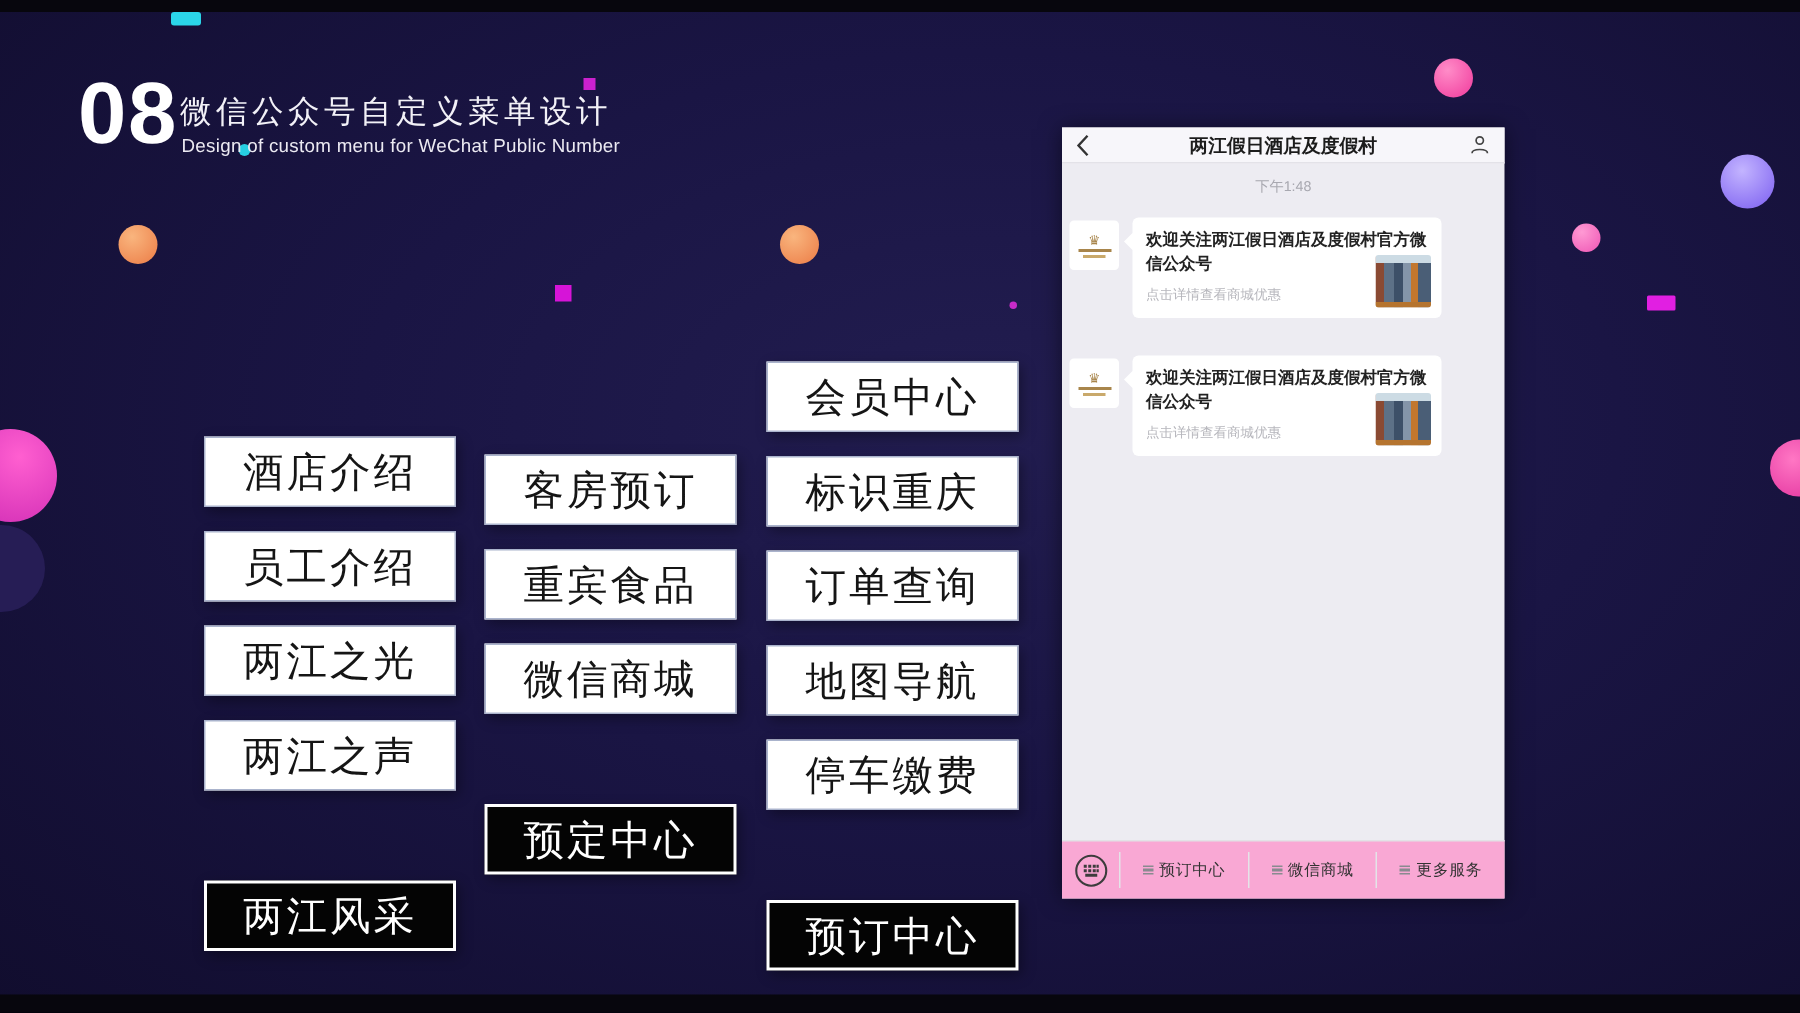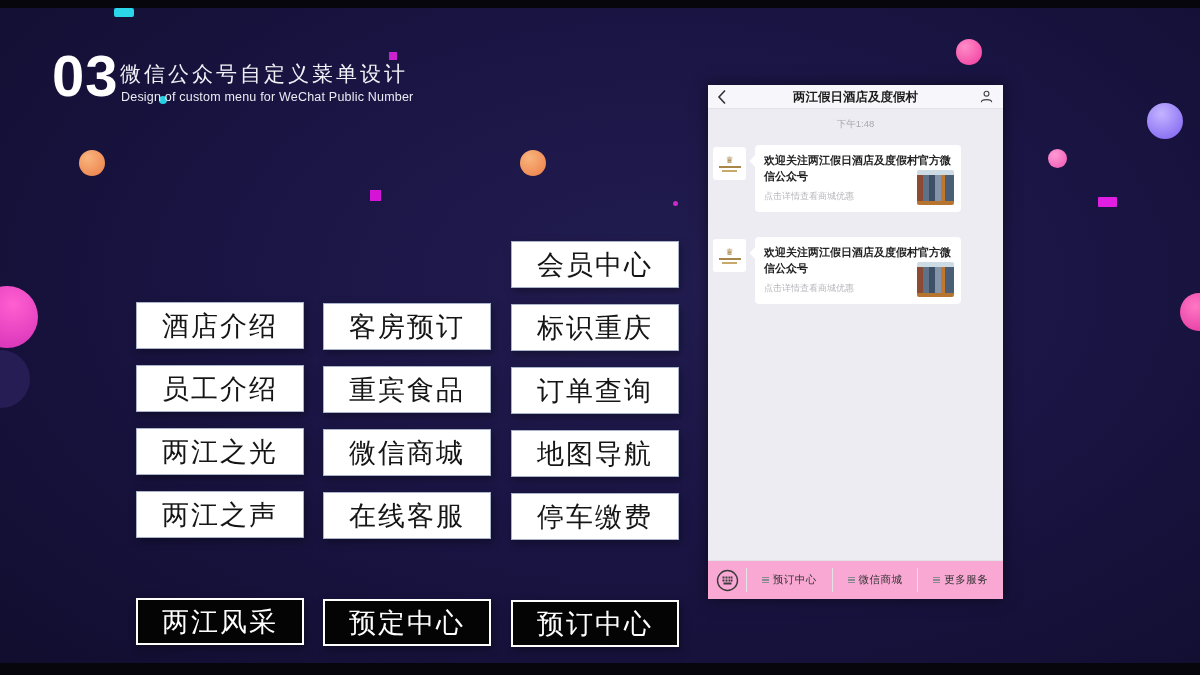--- a/index.html
+++ b/index.html
@@ -73,37 +73,36 @@
   <div class="decor" style="left:370px;top:190px;width:11px;height:11px;background:#d614d8;"></div>
   <div class="decor round" style="left:673px;top:201px;width:5px;height:5px;background:#c82bc8;"></div>
   <div class="decor round" style="left:956px;top:39px;width:26px;height:26px;background:radial-gradient(circle at 35% 30%,#ff8cc8,#f03a9c);"></div>
   <div class="decor round" style="left:1147px;top:103px;width:36px;height:36px;background:radial-gradient(circle at 40% 30%,#c3b4ff,#7b5ef0);"></div>
   <div class="decor round" style="left:1048px;top:149px;width:19px;height:19px;background:radial-gradient(circle at 35% 30%,#ff9ad4,#ee55b4);"></div>
   <div class="decor" style="left:1098px;top:197px;width:19px;height:10px;background:#e11fe2;border-radius:1px;"></div>
   <div class="decor round" style="left:-24px;top:286px;width:62px;height:62px;background:radial-gradient(circle at 60% 30%,#ff5fd0,#cf2bb4);"></div>
   <div class="decor round" style="left:-28px;top:350px;width:58px;height:58px;background:#261d55;"></div>
   <div class="decor round" style="left:1180px;top:293px;width:38px;height:38px;background:radial-gradient(circle at 40% 35%,#ff77c4,#e2329e);"></div>
 
-  <div class="slide-num">03</div>
+  <div class="slide-num">08</div>
   <div class="slide-title">微信公众号自定义菜单设计</div>
   <div class="cyan-dot"></div>
   <div class="slide-sub">Design of custom menu for WeChat Public Number</div>
 
-  <div class="col" style="left:136px;top:302px;">
+  <div class="col" style="left:136px;top:291px;">
     <div class="box">酒店介绍</div>
     <div class="box">员工介绍</div>
     <div class="box">两江之光</div>
     <div class="box">两江之声</div>
     <div class="box dark">两江风采</div>
   </div>
   <div class="col" style="left:323px;top:303px;">
     <div class="box">客房预订</div>
     <div class="box">重宾食品</div>
     <div class="box">微信商城</div>
-    <div class="box">在线客服</div>
     <div class="box dark">预定中心</div>
   </div>
   <div class="col" style="left:511px;top:241px;">
     <div class="box">会员中心</div>
     <div class="box">标识重庆</div>
     <div class="box">订单查询</div>
     <div class="box">地图导航</div>
     <div class="box">停车缴费</div>
     <div class="box dark">预订中心</div>
   </div>

